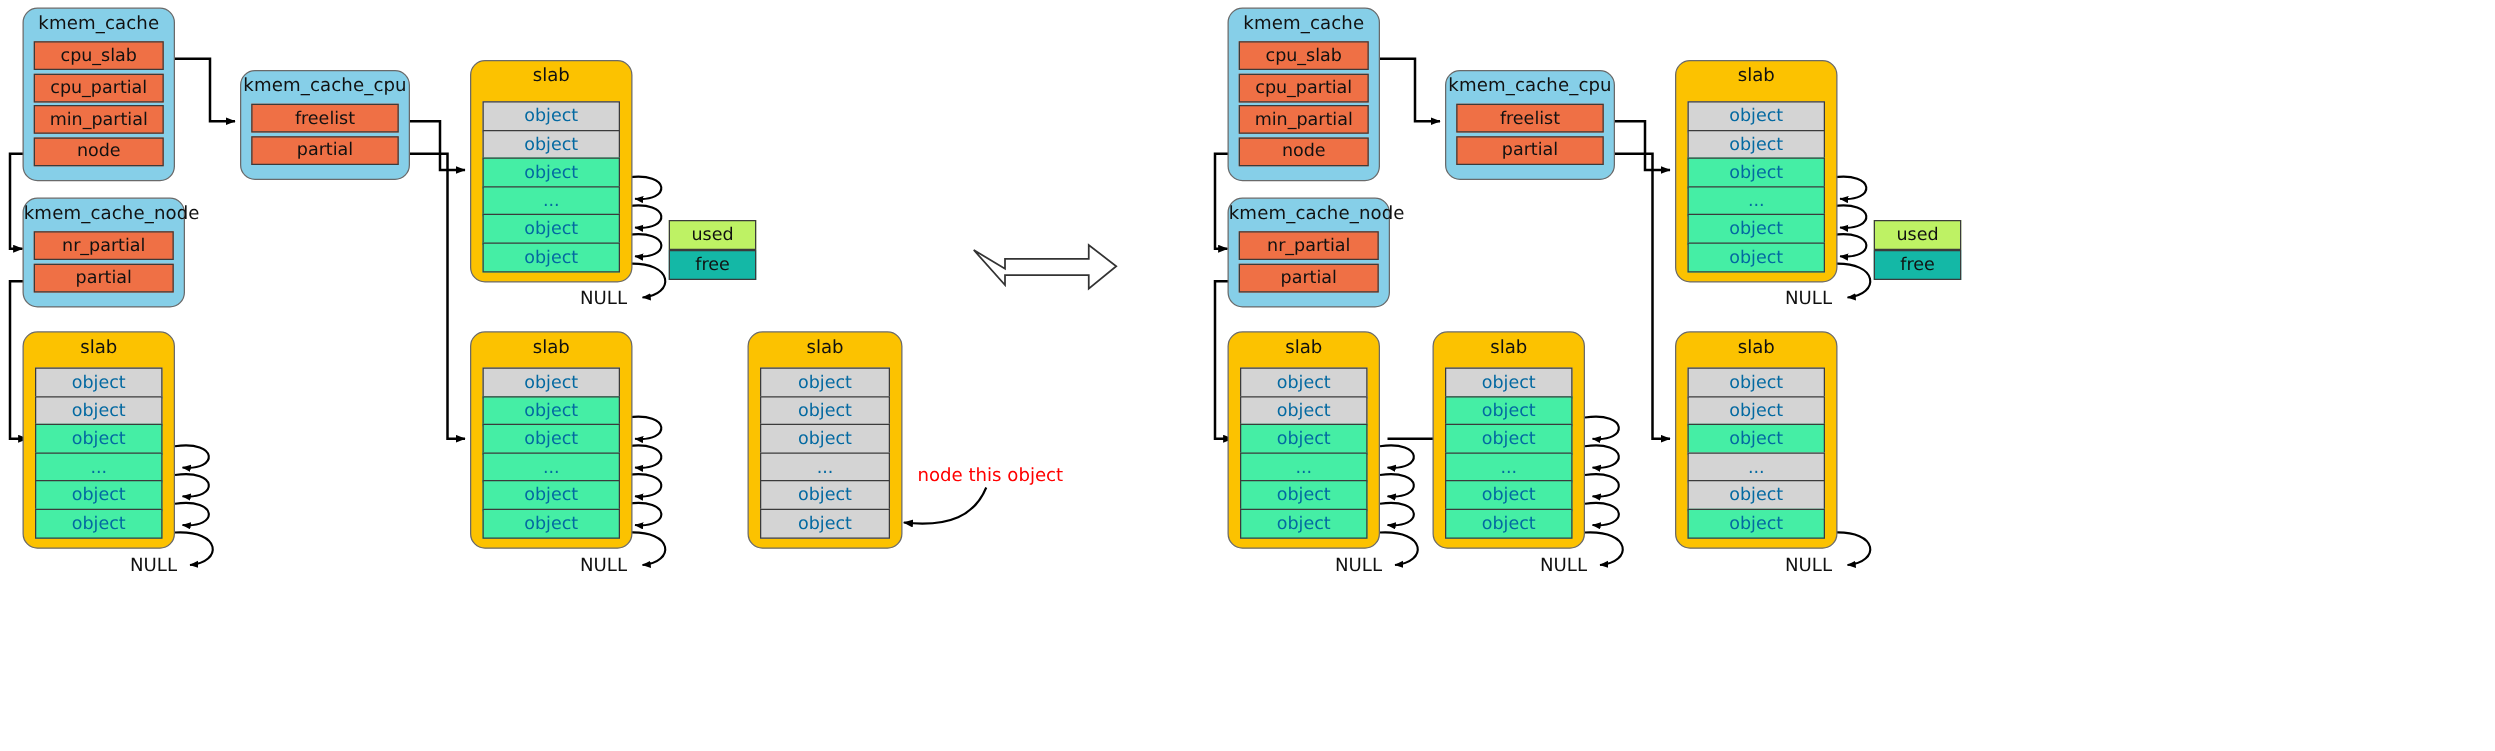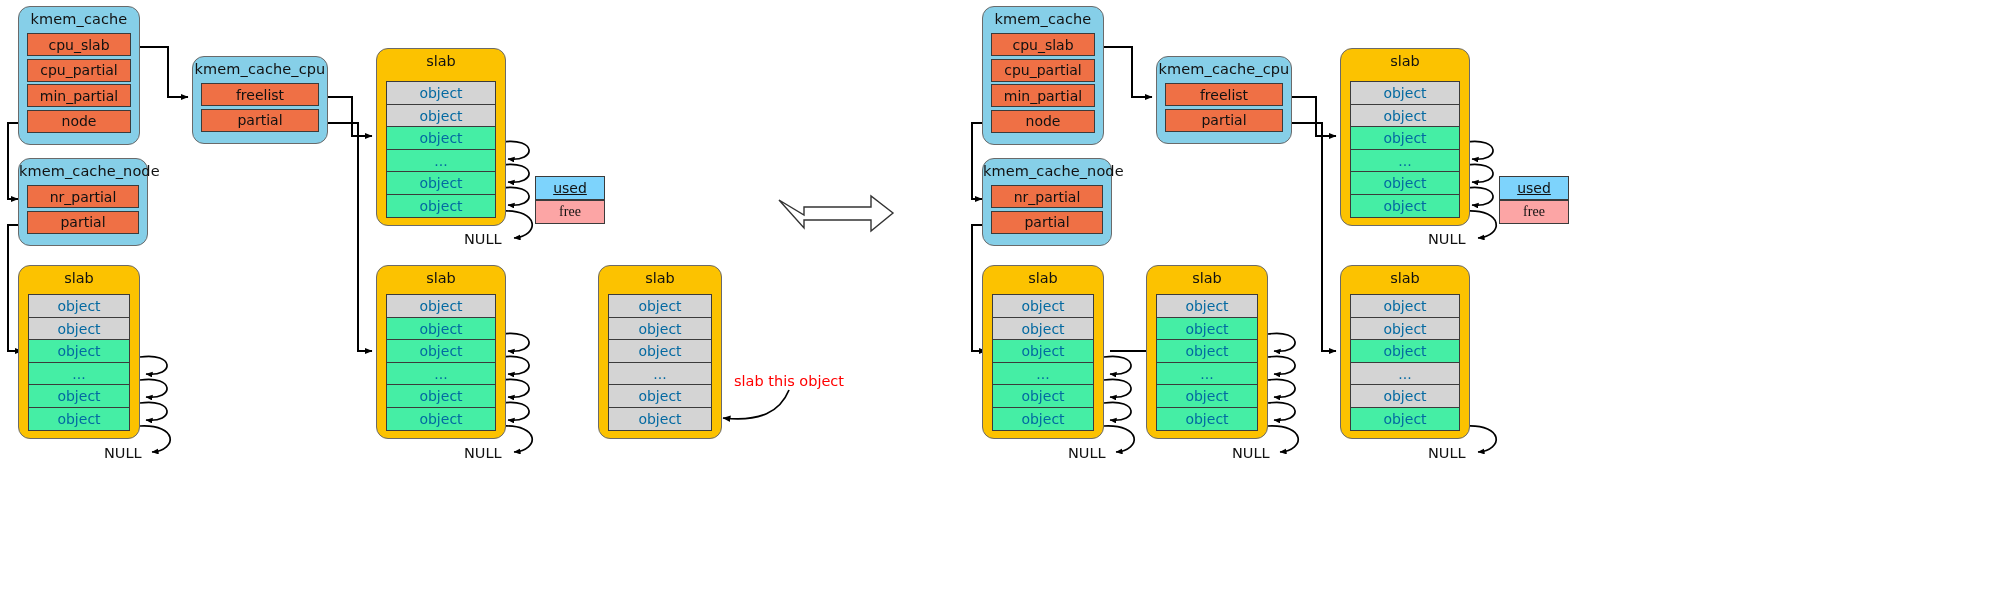--- a/index.html
+++ b/index.html
@@ -24,22 +24,22 @@
   .obj{position:absolute;left:9px;right:9px;height:22.5px;
        border:1.1px solid #3b3b3b;color:#0369a1;font-size:14px;
        display:flex;align-items:center;justify-content:center;}
   .obj.used{background:#d4d4d4;}
   .obj.free{background:#45eea5;}
 
   
   .legend{position:absolute;border:1.3px solid #555;box-sizing:border-box;}
   .legend .lrow{height:24px;border:1.1px solid #3b3b3b;box-sizing:border-box;
         display:flex;align-items:center;justify-content:center;font-size:14px;color:#111;}
-  .lrow.used{background:#7dd3fc;text-decoration:underline;}
-  .lrow.free{background:#fca5a5;font-family:Liberation Serif, serif;}
+  .lrow.used{background:#bef264;}
+  .lrow.free{background:#14b8a6;}
 
   
   .nulltxt{position:absolute;font-size:14.5px;color:#111;}
   .annot{position:absolute;font-size:14.5px;color:#ff0000;white-space:nowrap;}
 
   svg.ovl{position:absolute;left:0;top:0;width:1996px;height:601px;
           pointer-events:none;overflow:visible;}
   .ln{fill:none;stroke:#000;stroke-width:2;}
   .lnr{fill:none;stroke:#000;stroke-width:1.7;}
   .bigarrow{fill:#fff;stroke:#333;stroke-width:1.4;}
@@ -172,21 +172,21 @@
   <div class="node slab" style="left:598px;top:265px;width:124px;height:174px;">
     <div class="slab-title">slab</div>
     <div class="obj used" style="top:28px;">object</div>
     <div class="obj used" style="top:50.5px;">object</div>
     <div class="obj used" style="top:73px;">object</div>
     <div class="obj used" style="top:95.5px;">...</div>
     <div class="obj used" style="top:118px;">object</div>
     <div class="obj used" style="top:140.5px;">object</div>
   </div>
 
-  <div class="annot" style="left:734px;top:373px;">slab this object</div>
+  <div class="annot" style="left:734px;top:373px;">node this object</div>
 
   <div class="legend" style="left:535px;top:176px;width:70px;height:50px;background:#fff;border:none;">
     <div class="lrow used">used</div>
     <div class="lrow free">free</div>
   </div>
 
   <div class="node struct" style="left:982px;top:6px;width:122px;height:139px;">
     <div class="struct-title">kmem_cache</div>
     <div class="field" style="top:26px;">cpu_slab</div>
     <div class="field" style="top:51.5px;">cpu_partial</div>

